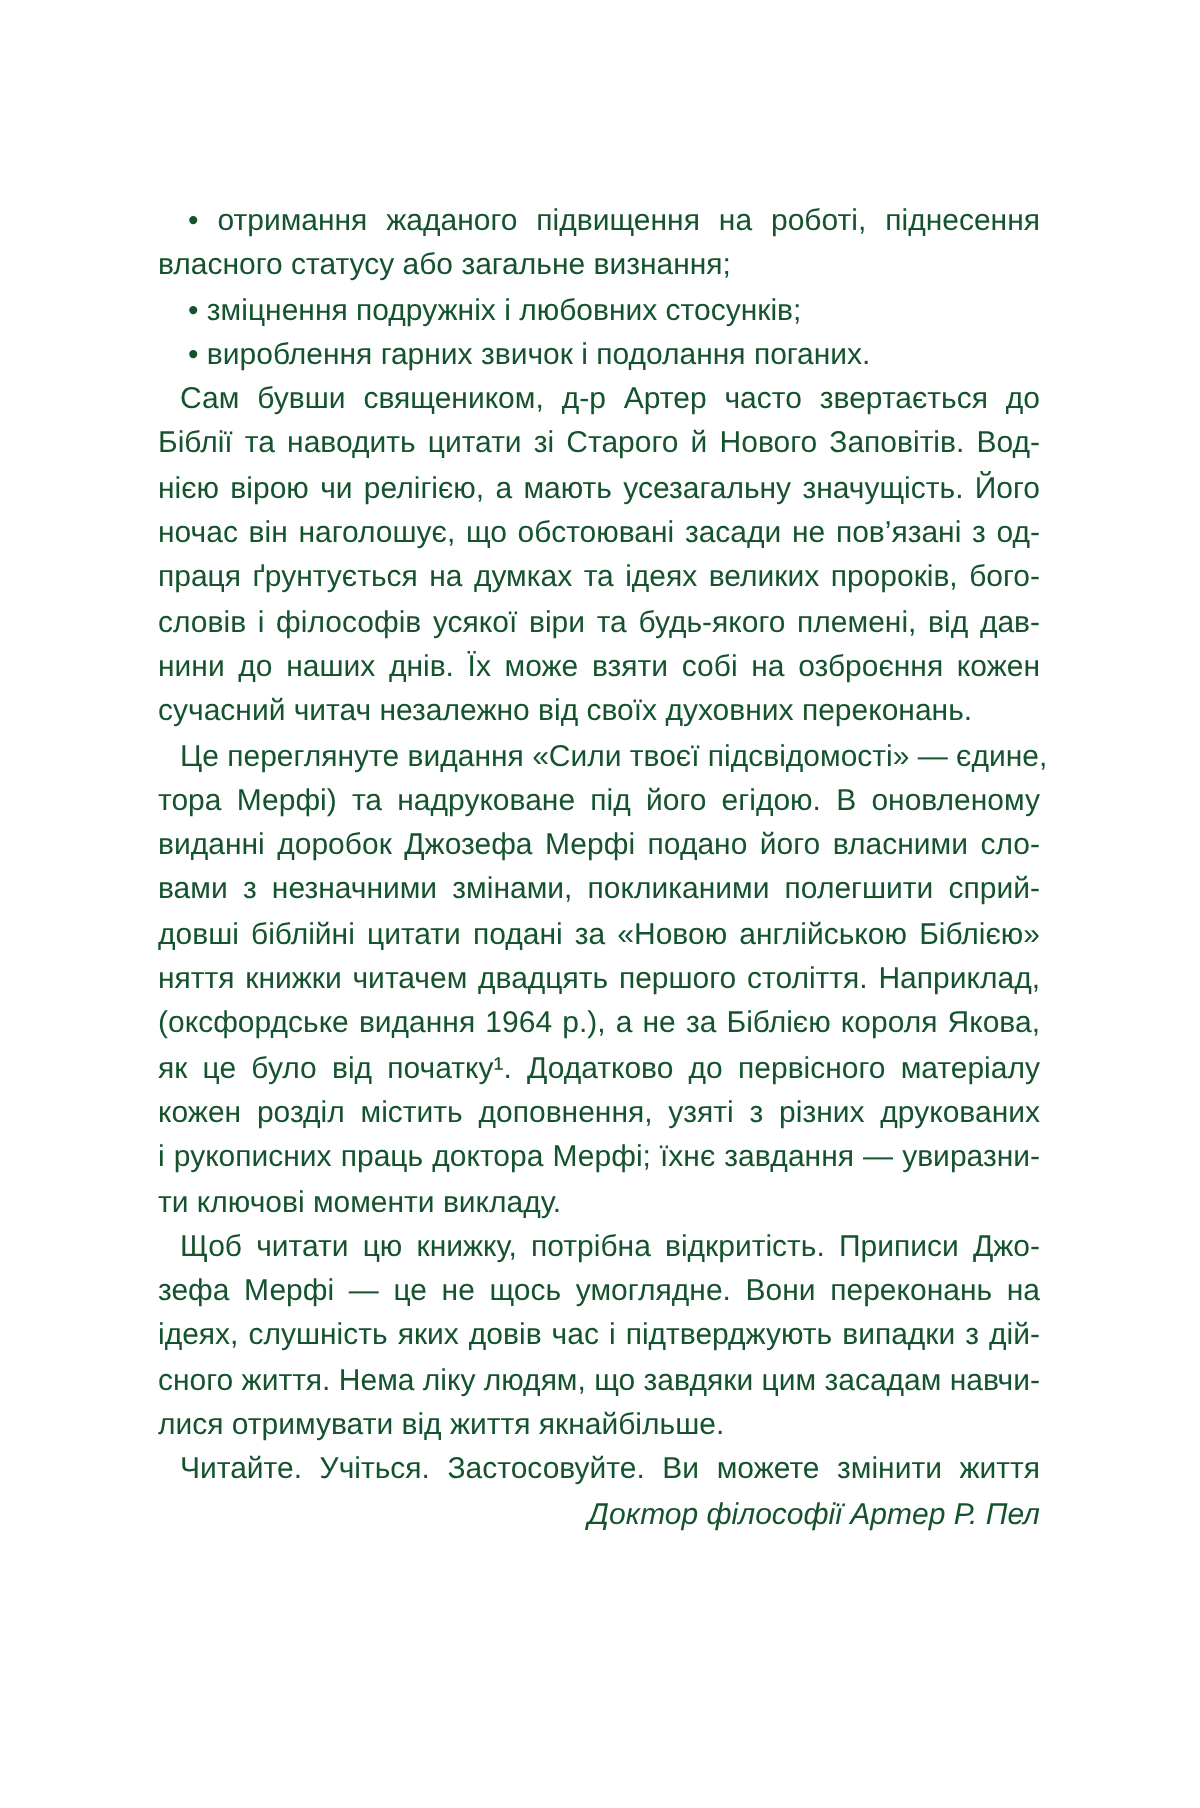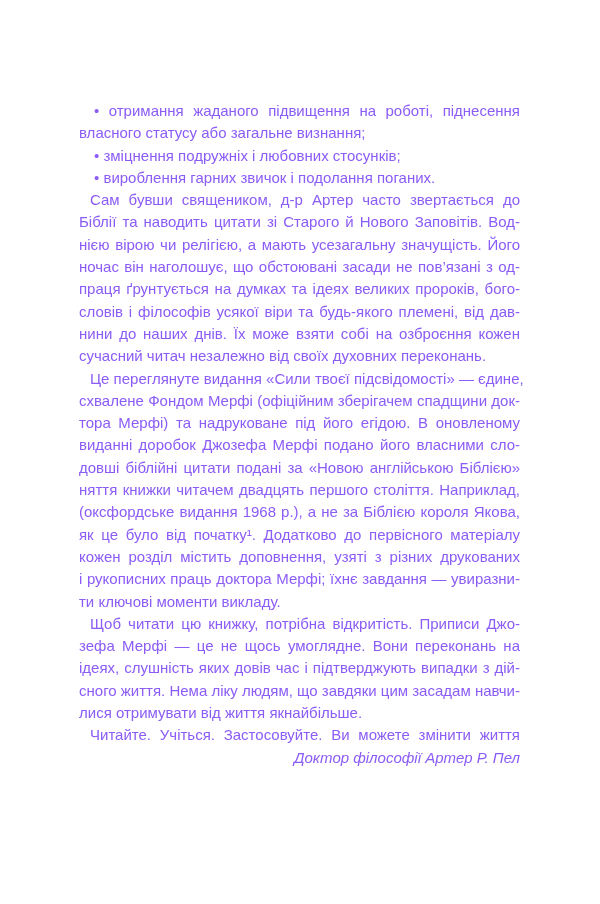--- a/index.html
+++ b/index.html
@@ -16,21 +16,21 @@
   .page {
     box-sizing: border-box;
     width: 600px;
     height: 904px;
     padding: 100px 80px 0 79px;
     background: #ffffff;
   }
   .ln {
     font-size: 15px;
     line-height: 22.3px;
-    color: #8b5cf6;
+    color: #14532d;
     text-align: justify;
     text-align-last: justify;
     text-justify: inter-word;
     white-space: nowrap;
   }
   .ln.end {
     text-align-last: left;
   }
   .ln.indent {
     text-indent: 11px;
@@ -61,26 +61,26 @@
     <div class="ln">нією вірою чи релігією, а мають усезагальну значущість. Його</div>
     <div class="ln">ночас він наголошує, що обстоювані засади не пов’язані з од-</div>
     <div class="ln">праця ґрунтується на думках та ідеях великих пророків, бого-</div>
     <div class="ln">словів і філософів усякої віри та будь-якого племені, від дав-</div>
     <div class="ln">нини до наших днів. Їх може взяти собі на озброєння кожен</div>
     <div class="ln end">сучасний читач незалежно від своїх духовних переконань.</div>
   </div>
 
   <div>
     <div class="ln indent">Це переглянуте видання «Сили твоєї підсвідомості» — єдине,</div>
-    <div class="ln">схвалене Фондом Мерфі (офіційним зберігачем спадщини док-</div>
     <div class="ln">тора Мерфі) та надруковане під його егідою. В оновленому</div>
     <div class="ln">виданні доробок Джозефа Мерфі подано його власними сло-</div>
+    <div class="ln">вами з незначними змінами, покликаними полегшити сприй-</div>
     <div class="ln">довші біблійні цитати подані за «Новою англійською Біблією»</div>
     <div class="ln">няття книжки читачем двадцять першого століття. Наприклад,</div>
-    <div class="ln">(оксфордське видання 1968 р.), а не за Біблією короля Якова,</div>
+    <div class="ln">(оксфордське видання 1964 р.), а не за Біблією короля Якова,</div>
     <div class="ln">як це було від початку¹. Додатково до первісного матеріалу</div>
     <div class="ln">кожен розділ містить доповнення, узяті з різних друкованих</div>
     <div class="ln">і рукописних праць доктора Мерфі; їхнє завдання — увиразни-</div>
     <div class="ln end">ти ключові моменти викладу.</div>
   </div>
 
   <div>
     <div class="ln indent">Щоб читати цю книжку, потрібна відкритість. Приписи Джо-</div>
     <div class="ln">зефа Мерфі — це не щось умоглядне. Вони переконань на</div>
     <div class="ln">ідеях, слушність яких довів час і підтверджують випадки з дій-</div>

